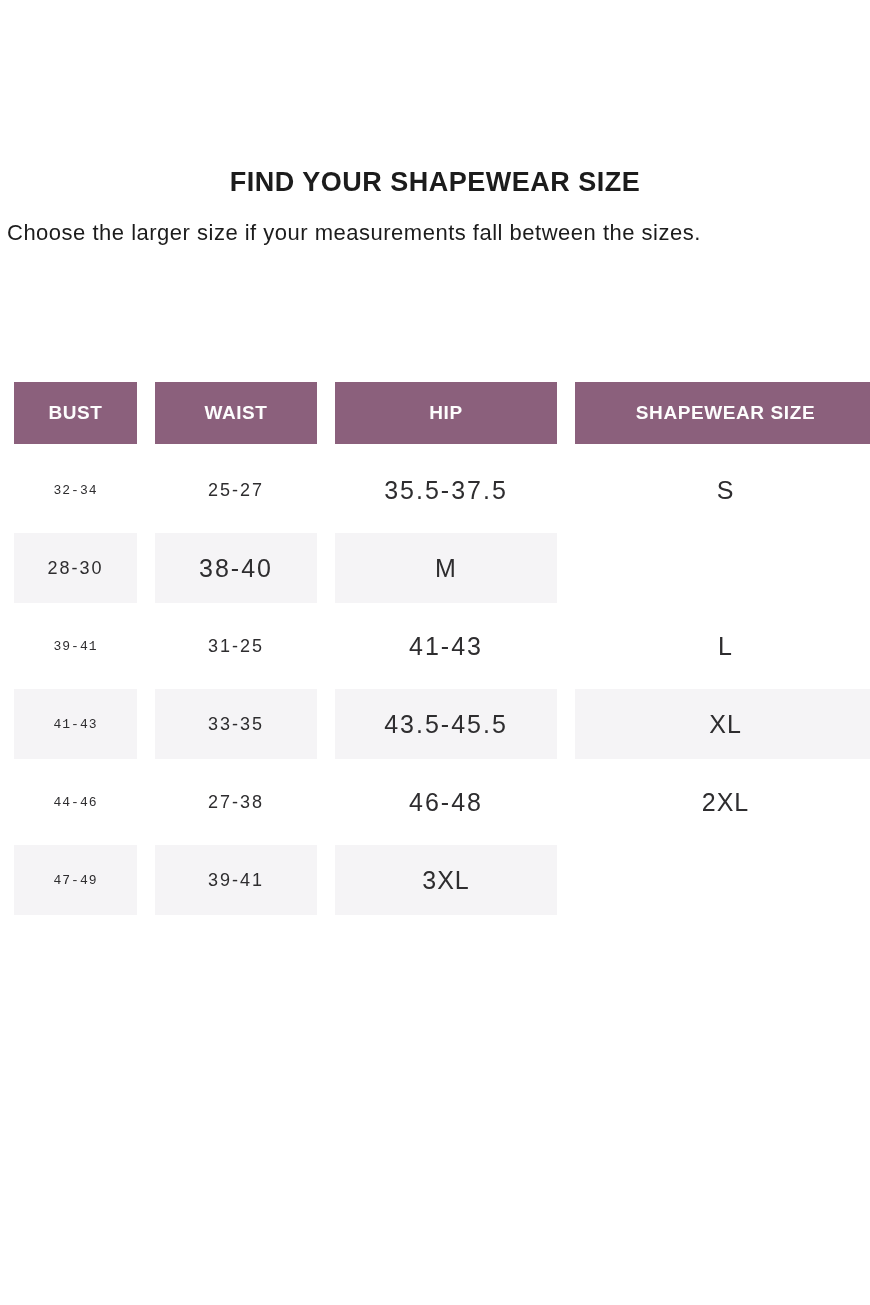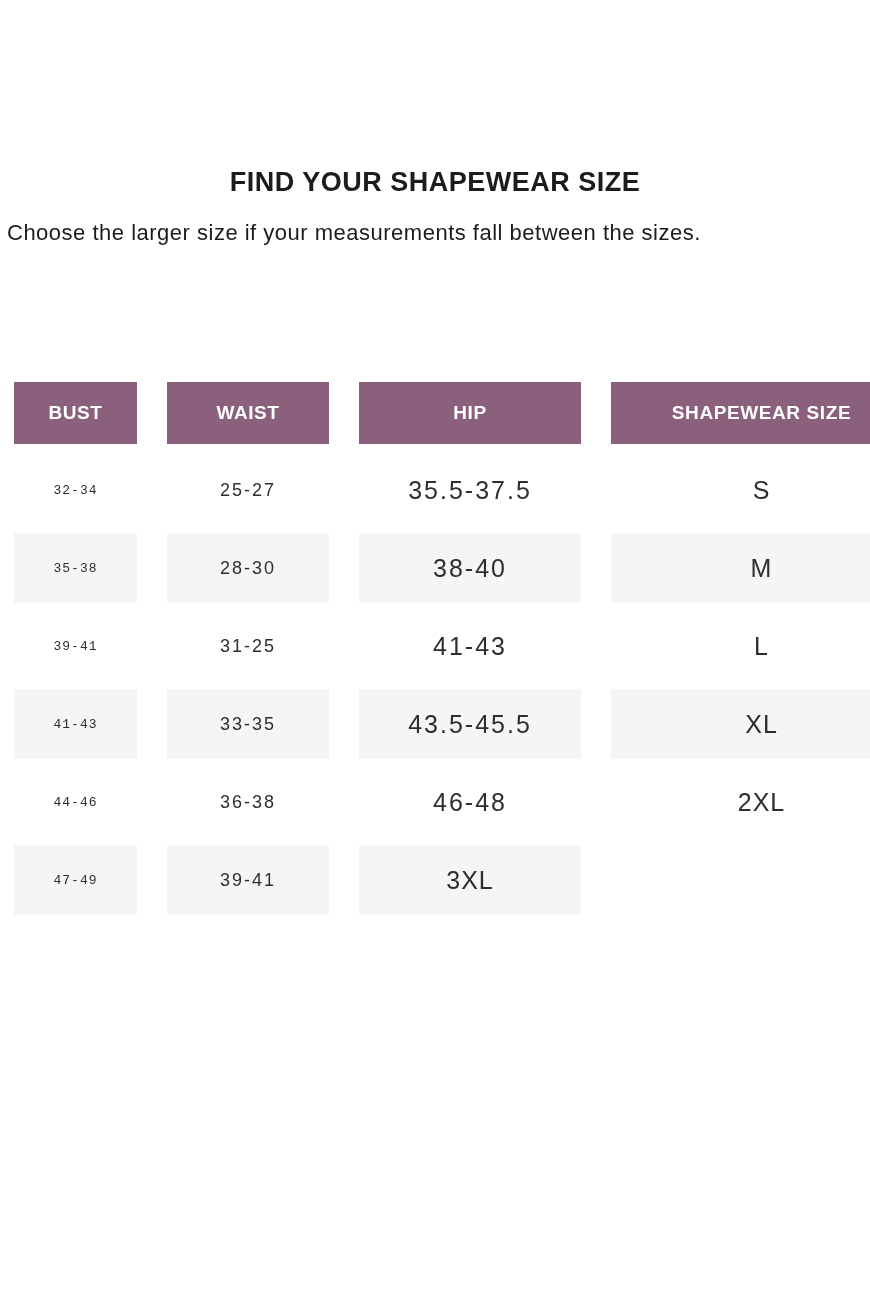--- a/index.html
+++ b/index.html
@@ -40,21 +40,21 @@
     line-height: 1.2;
     color: var(--heading-text);
   }
   .size-table {
     margin: 136px 0 0 14px;
     width: 847px;
   }
   .t-row {
     display: grid;
     grid-template-columns: 123px 162px 222px 301px;
-    column-gap: 30px;
+    column-gap: 18px;
     align-items: center;
   }
   .t-row.header-row { height: 62px; }
   .t-row.body-row   { height: 78px; }
   .table-body { margin-top: 7px; }
   .cell {
     display: flex;
     align-items: center;
     justify-content: center;
     height: 100%;
@@ -89,40 +89,39 @@
       <div class="cell">SHAPEWEAR SIZE</div>
     </div>
     <div class="table-body" id="table-body">
         <div class="t-row body-row">
           <div class="cell bust">32-34</div>
           <div class="cell waist">25-27</div>
           <div class="cell hip">35.5-37.5</div>
           <div class="cell size">S</div>
         </div>
         <div class="t-row body-row alt">
-          <div class="cell bust">35-38</div>
           <div class="cell waist">28-30</div>
           <div class="cell hip">38-40</div>
           <div class="cell size">M</div>
         </div>
         <div class="t-row body-row">
           <div class="cell bust">39-41</div>
           <div class="cell waist">31-25</div>
           <div class="cell hip">41-43</div>
           <div class="cell size">L</div>
         </div>
         <div class="t-row body-row alt">
           <div class="cell bust">41-43</div>
           <div class="cell waist">33-35</div>
           <div class="cell hip">43.5-45.5</div>
           <div class="cell size">XL</div>
         </div>
         <div class="t-row body-row">
           <div class="cell bust">44-46</div>
-          <div class="cell waist">36-38</div>
+          <div class="cell waist">27-38</div>
           <div class="cell hip">46-48</div>
           <div class="cell size">2XL</div>
         </div>
         <div class="t-row body-row alt">
           <div class="cell bust">47-49</div>
           <div class="cell waist">39-41</div>
           <div class="cell size">3XL</div>
         </div>
       </div>
   </div>

